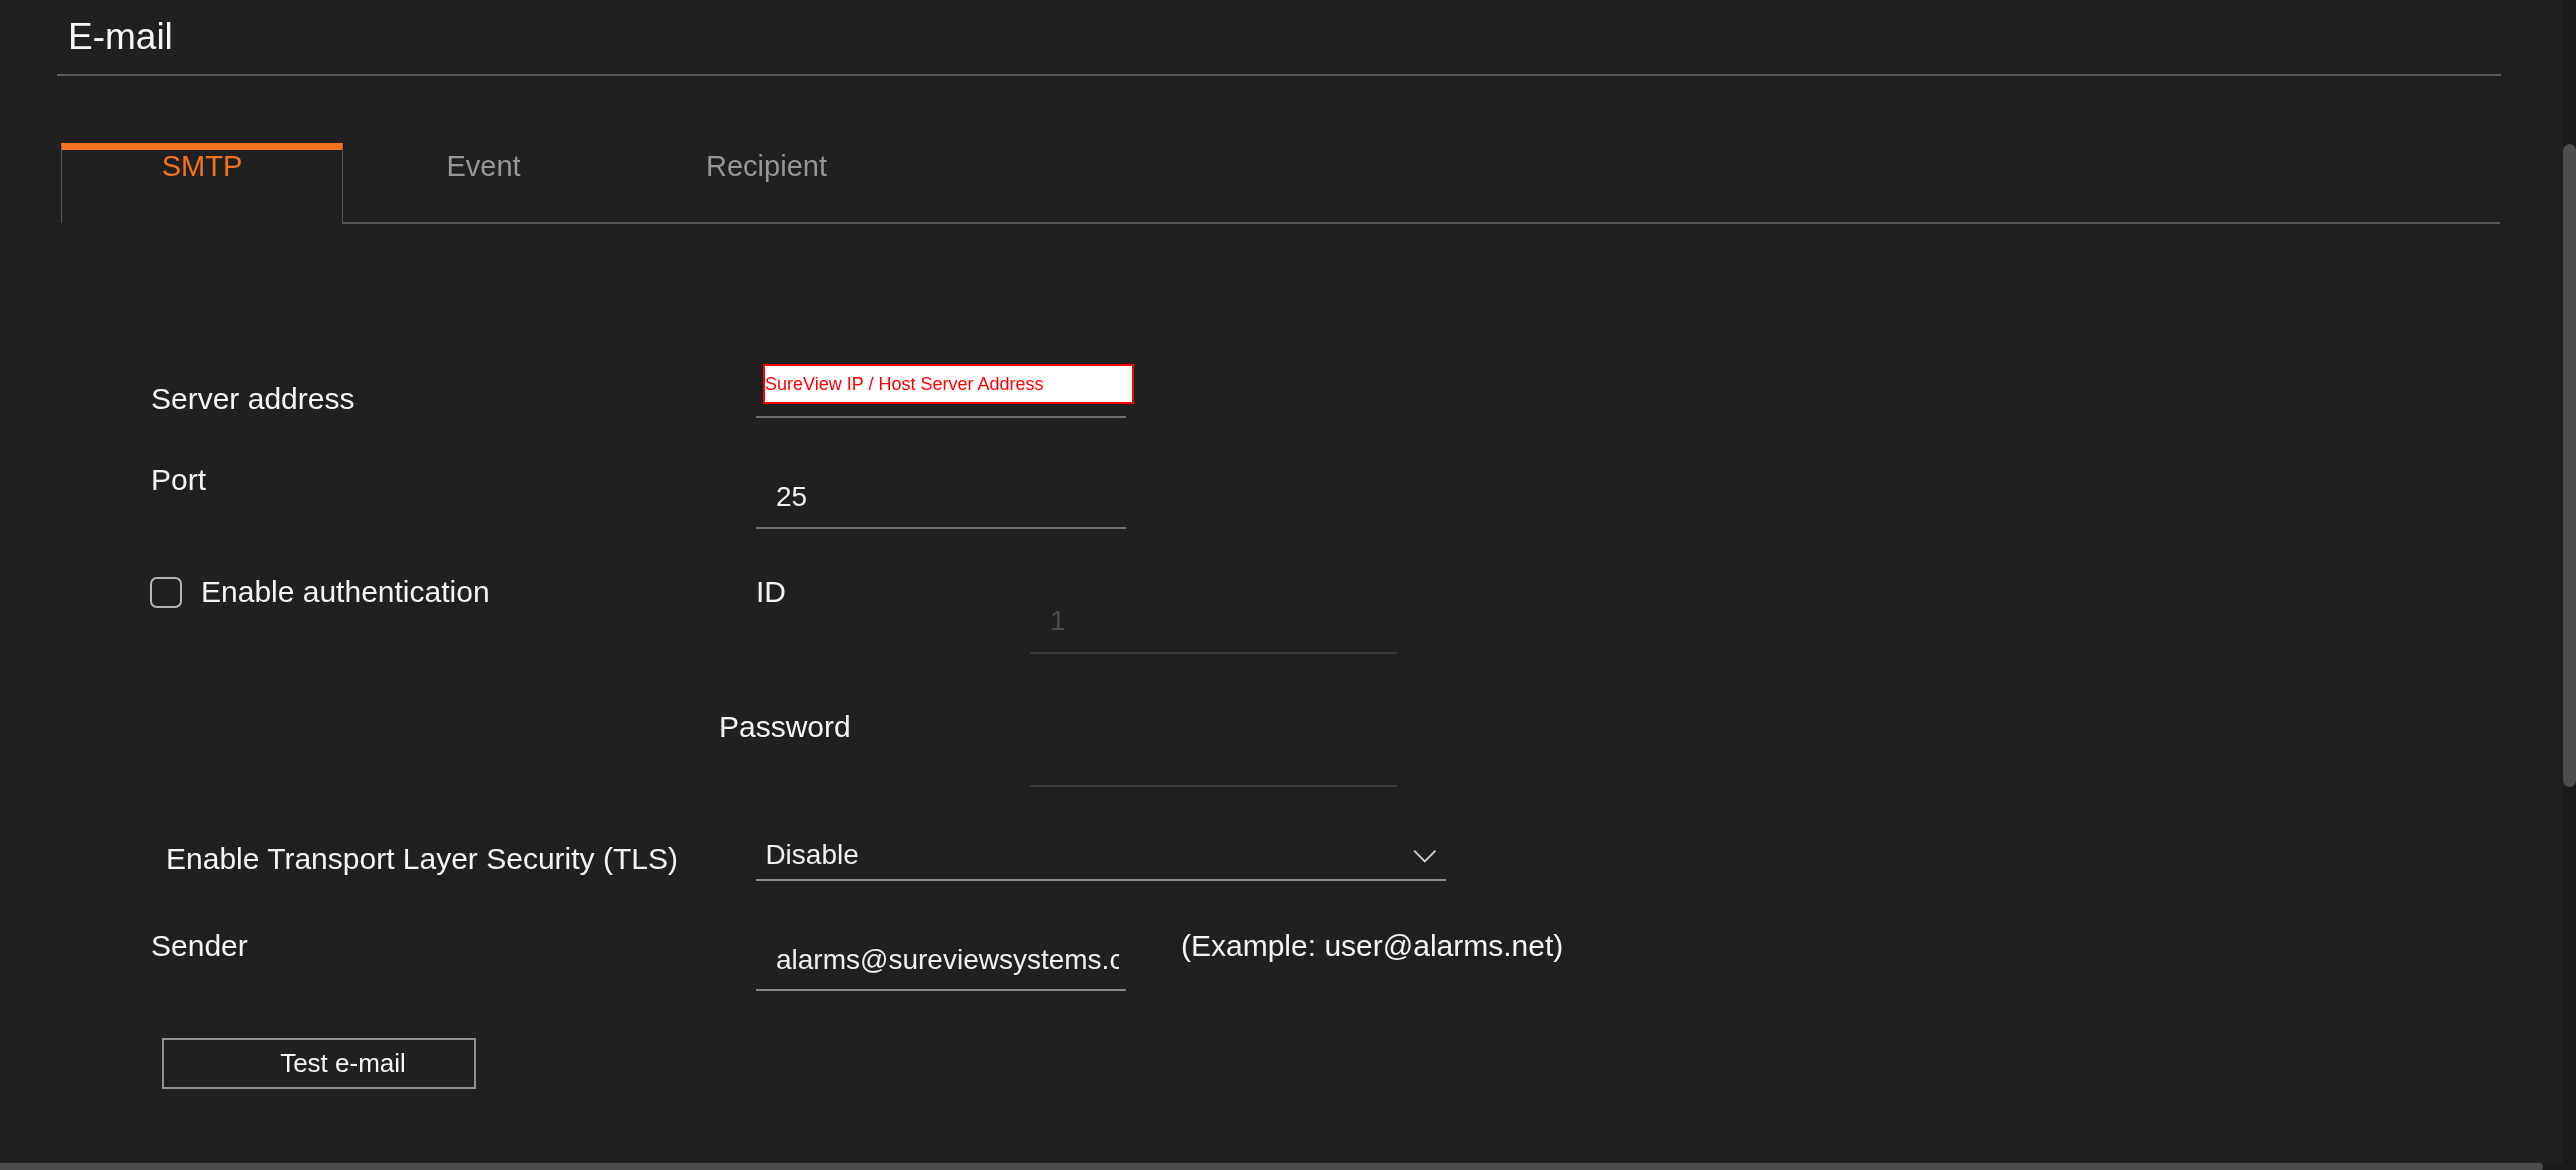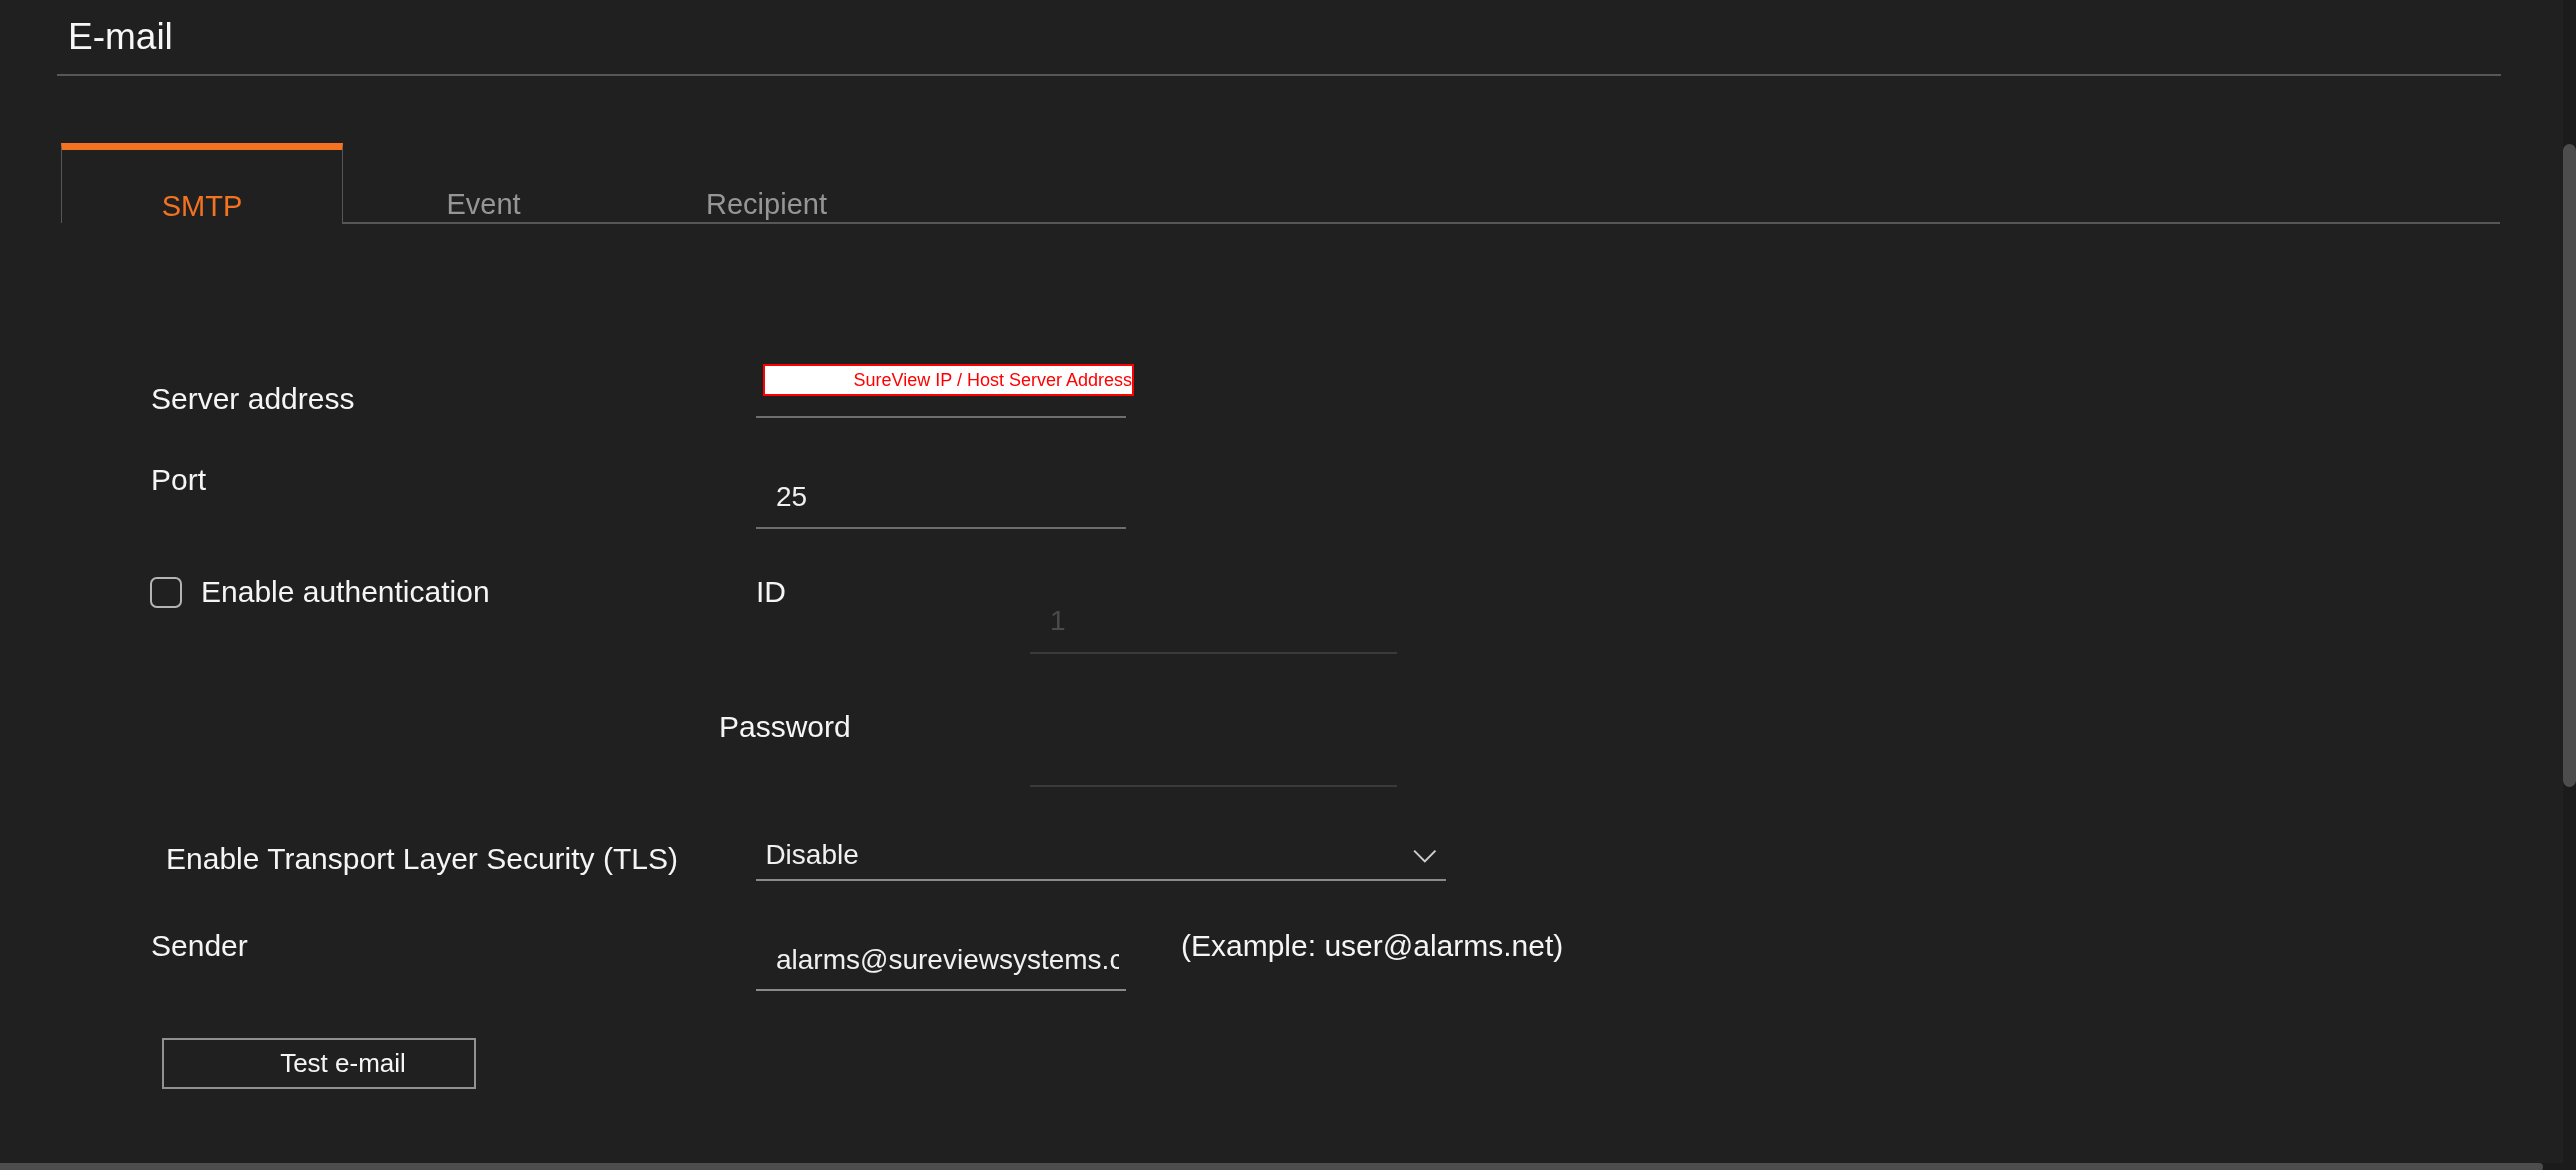--- a/index.html
+++ b/index.html
@@ -10,21 +10,21 @@
     color:#f5f5f5;
     position:relative;
   }
   .abs { position:absolute; }
 
   
   .page-title { left:68px; top:15px; font-size:37px; line-height:43px; color:#f7f7f7; }
   .title-divider { left:57px; top:74px; width:2444px; height:2px; background:#575757; }
 
   
-  .tab { display:flex; align-items:flex-end; justify-content:center; font-size:29px; cursor:default; }
+  .tab { display:flex; align-items:flex-start; justify-content:center; font-size:29px; cursor:default; }
   .tab-active {
     left:61px; top:143px; width:282px; height:80px;
     border-top:7.4px solid #f37321;
     border-left:1.3px solid #575757;
     border-right:1.3px solid #575757;
     color:#f37321;
   }
   .tab-idle { top:150px; width:283px; height:71px; color:#969696; }
   .tab-event { left:342px; }
   .tab-recipient { left:625px; }
@@ -45,23 +45,23 @@
   .line-dim    { border-bottom:2px solid #3a3a3a; }
 
   .input-server { left:756px; top:357px; width:370px; height:61px; }
   .input-port   { left:756px; top:466px; width:370px; height:63px; }
   .input-id     { left:1030px; top:589px; width:367px; height:65px; }
   .input-pass   { left:1030px; top:722px; width:367px; height:65px; }
   .input-sender { left:756px; top:930px; width:370px; height:61px; font-size:28px; }
 
   
   .annotation-box {
-    left:763px; top:364px; width:371px; height:32px;
+    left:763px; top:364px; width:371px; height:40px;
     background:#ffffff; border:2px solid #ff0000;
-    display:flex; align-items:center; justify-content:flex-end;
+    display:flex; align-items:center; justify-content:flex-start;
     font-size:18px; font-weight:500; color:#ff0000; white-space:nowrap;
     z-index:5;
   }
 
   
   .checkbox {
     left:150px; top:577px; width:32px; height:31px;
     border:2px solid #b4b4b4; border-radius:6.7px; background:transparent;
   }
 

